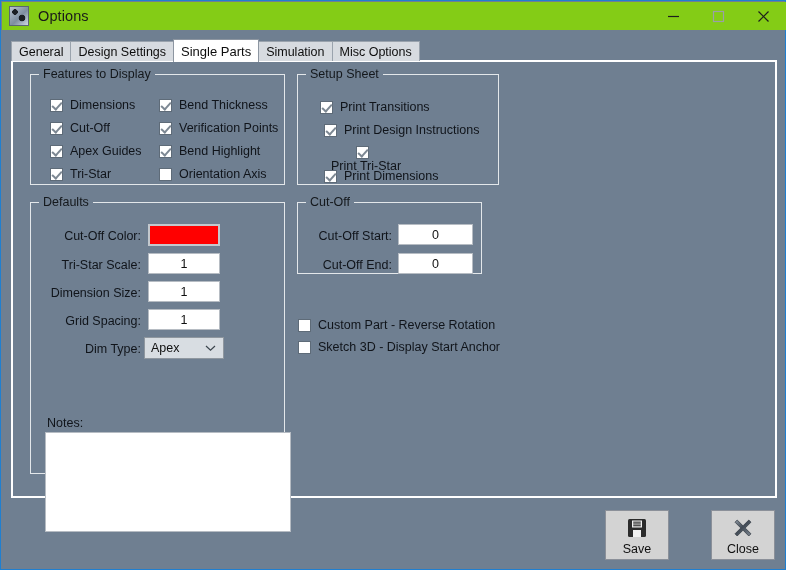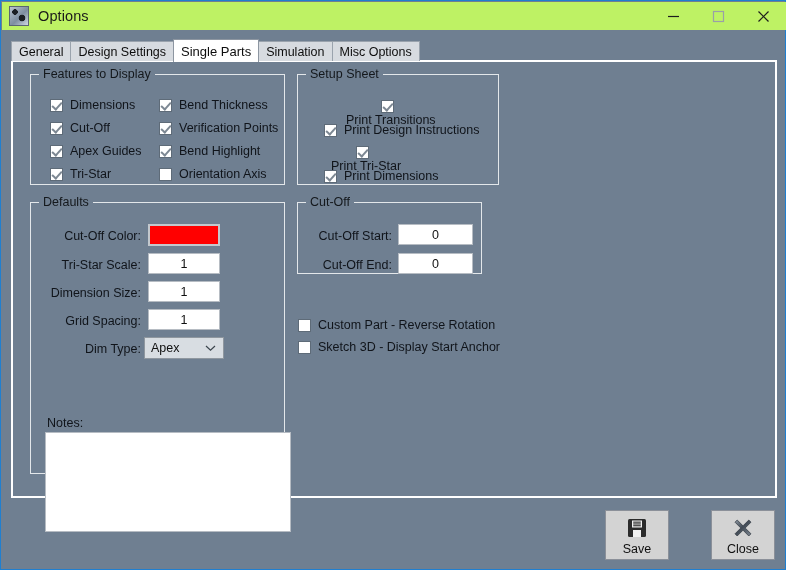--- a/index.html
+++ b/index.html
@@ -23,21 +23,21 @@
     box-sizing: border-box;
     border: 1px solid #1f7fd0;
     background: #6f7f91;
   }
 
   
   #titlebar {
     position: absolute;
     left: 1px; top: 1px;
     width: 784px; height: 28px;
-    background: #bef264;
+    background: #84cc16;
     display: flex;
     align-items: center;
   }
   #app-icon {
     width: 18px; height: 18px;
     margin-left: 7px;
     border: 1px solid #5a6673;
     background:
       radial-gradient(circle at 5px 5px, #1b1f24 2.6px, transparent 3px),
       radial-gradient(circle at 12px 11px, #1b1f24 3.2px, transparent 3.6px),
@@ -298,21 +298,21 @@
       </div>
       <div class="cbrow" style="left:128px; top:92px;">
         <span class="cbox"></span>
         <span class="cblabel">Orientation Axis</span>
       </div>
     </div>
 
     <div class="group" style="left:284px; top:12px; width:202px; height:111px;">
       <span class="group-title">Setup Sheet</span>
 
-      <div class="cbrow" style="left:41px; top:25px;flex-direction:column;">
+      <div class="cbrow" style="left:22px; top:25px;">
         <span class="cbox checked"></span>
         <span class="cblabel">Print Transitions</span>
       </div>
       <div class="cbrow" style="left:26px; top:48px;">
         <span class="cbox checked"></span>
         <span class="cblabel">Print Design Instructions</span>
       </div>
       <div class="cbrow" style="left:26px; top:71px;flex-direction:column;">
         <span class="cbox checked"></span>
         <span class="cblabel">Print Tri-Star</span>

